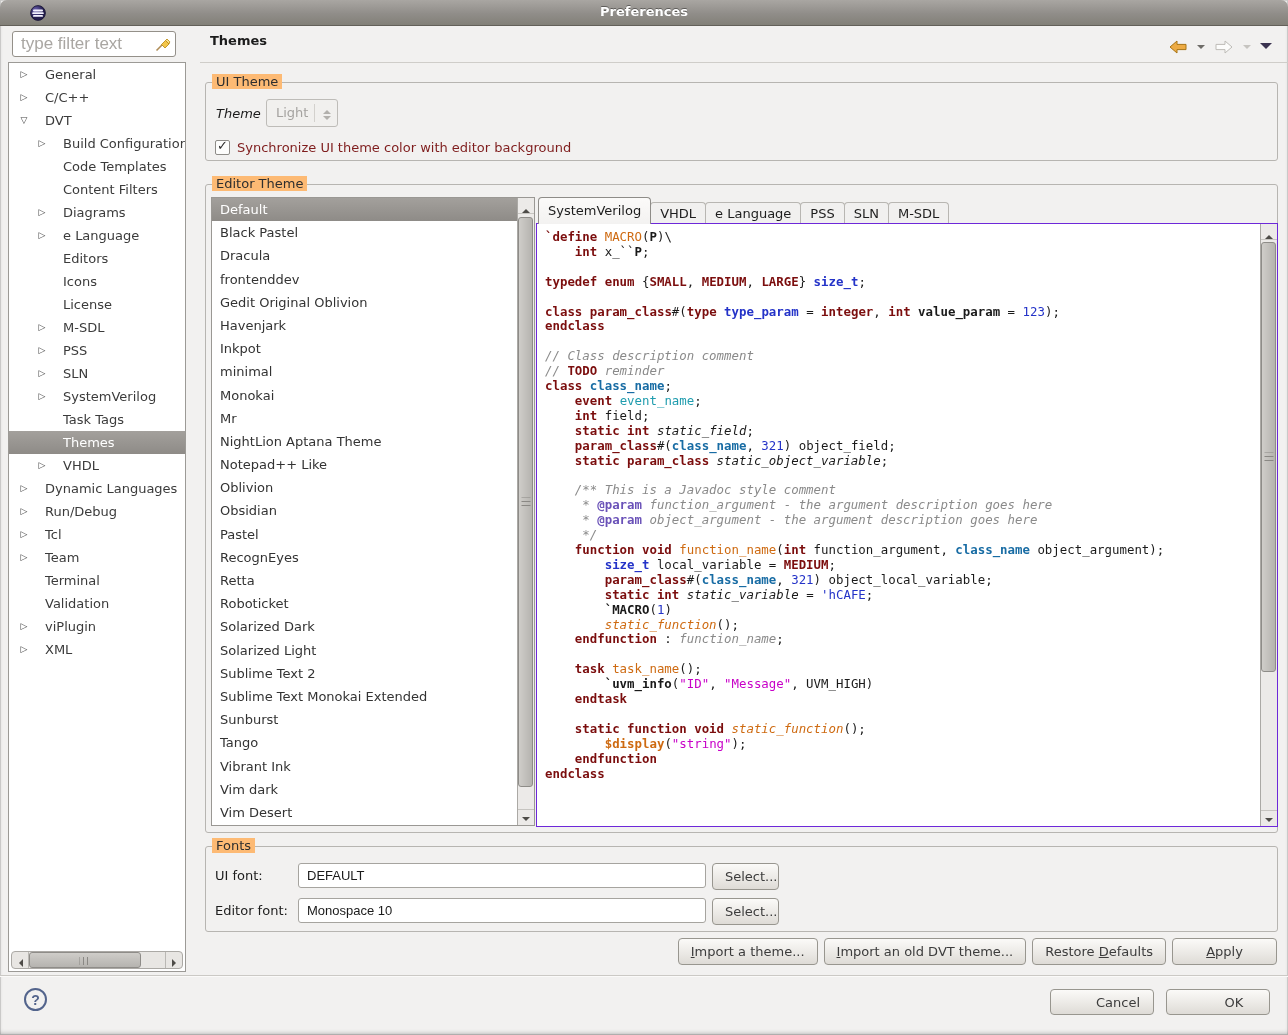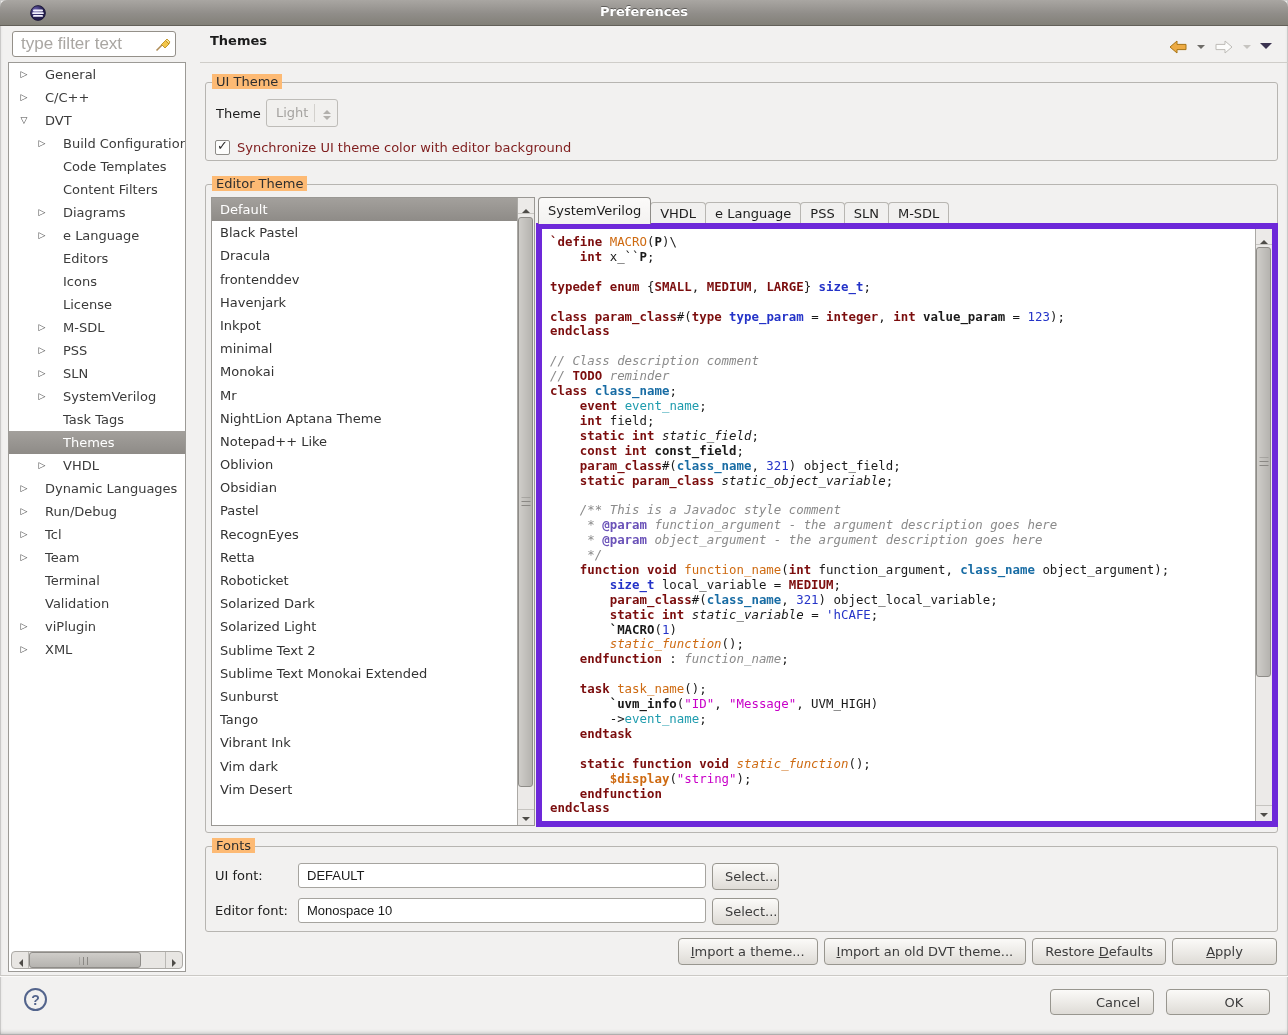--- a/index.html
+++ b/index.html
@@ -56,21 +56,21 @@
   .chev { width:0; height:0; border:4px solid transparent; border-top-color:#6e6c68; margin-top:4px; }
   .chev.dim { border-top-color:#c6c4c0; }
   .menu-tri { width:0; height:0; border:6px solid transparent; border-top-color:#3a3350; margin-top:5px; }
 
   
   .group { position:absolute; left:205px; width:1073px; border:1px solid #b7b5b1; border-radius:3px; }
   .group-label { position:absolute; top:-9px; left:6px; background:#fdba74; padding:0 4px;
                  font-size:13px; color:#2e2e2e; }
 
   .g-uitheme { top:82px; height:79px; }
-  .theme-lbl { position:absolute; left:10px; top:23px; font-size:13px; color:#1d1d1d; }
+  .theme-lbl { position:absolute; left:10px; top:23px; font-size:13px; color:#1d1d1d;font-style:italic; }
   .combo { position:absolute; left:60px; top:16px; width:72px; height:28px; background:#f1f0ee;
            border:1px solid #bebcb8; border-radius:3px; color:#a5a3a0; font-size:13px; }
   .combo .val { position:absolute; left:9px; top:5px; }
   .combo .div { position:absolute; right:22px; top:4px; bottom:4px; width:1px; background:#d3d1cd; }
   .combo .spin { position:absolute; right:6px; top:6px; }
   .combo .spin i { display:block; width:0; height:0; border:4px solid transparent; }
   .combo .spin i.up { border-bottom-color:#b2b0ac; margin-bottom:2px; }
   .combo .spin i.dn { border-top-color:#b2b0ac; }
   .checkbox { position:absolute; left:9px; top:57px; width:15px; height:15px; background:#fdfdfc;
               border:1px solid #8e8c88; border-radius:2px; }
@@ -97,21 +97,21 @@
 
   
   .tabs { position:absolute; left:332px; top:12px; height:27px; display:flex; align-items:flex-end; }
   .tab { position:relative; height:22px; line-height:21px; padding:0 9px; font-size:13px; color:#1d1d1d;
          background:#f1f0ef; border:1px solid #b8b6b2; border-bottom:none; border-radius:4px 4px 0 0;
          margin-right:-1px; }
   .tab.active { height:27px; line-height:26px; background:linear-gradient(#fbfaf9,#f3f2f1);
                 border:1px solid #8e8c88; border-bottom:none; z-index:2; }
 
   .editor { position:absolute; left:330px; top:38px; width:742px; height:604px; background:#fff;
-            border:6px solid #6d28d9; overflow:hidden; }
+            border:1px solid #6d28d9; overflow:hidden; }
   .code { position:absolute; left:0; top:0; right:18px; bottom:0; padding:6px 0 0 8px; overflow:hidden; }
   .code-line { font-family:"DejaVu Sans Mono","Liberation Mono",monospace; font-size:12.4px;
                line-height:14.9px; white-space:pre; color:#1a1a1a; }
   .tok-kw   { color:#7b0d0d; font-weight:bold; }
   .tok-plain{ color:#1a1a1a; }
   .tok-b    { color:#1a1a1a; font-weight:bold; }
   .tok-it   { color:#1a1a1a; font-style:italic; }
   .tok-macro{ color:#ce6a11; }
   .tok-fn   { color:#ce6a11; }
   .tok-fnit { color:#ce6a11; font-style:italic; }
@@ -249,20 +249,21 @@
 
   <div class="group g-editortheme">
     <span class="group-label">Editor Theme</span>
 
     <div class="theme-list">
       <div id="theme-rows" style="margin-right:17px;">
           <div class="list-row selected">Default</div>
           <div class="list-row">Black Pastel</div>
           <div class="list-row">Dracula</div>
           <div class="list-row">frontenddev</div>
+          <div class="list-row">Gedit Original Oblivion</div>
           <div class="list-row">Havenjark</div>
           <div class="list-row">Inkpot</div>
           <div class="list-row">minimal</div>
           <div class="list-row">Monokai</div>
           <div class="list-row">Mr</div>
           <div class="list-row">NightLion Aptana Theme</div>
           <div class="list-row">Notepad++ Like</div>
           <div class="list-row">Oblivion</div>
           <div class="list-row">Obsidian</div>
           <div class="list-row">Pastel</div>
@@ -306,39 +307,37 @@
           <div class="code-line">&nbsp;</div>
           <div class="code-line"><span class="tok-kw">class</span><span class="tok-plain"> </span><span class="tok-kw">param_class</span><span class="tok-plain">#(</span><span class="tok-kw">type</span><span class="tok-plain"> </span><span class="tok-tblue">type_param</span><span class="tok-plain"> = </span><span class="tok-kw">integer</span><span class="tok-plain">, </span><span class="tok-kw">int</span><span class="tok-plain"> </span><span class="tok-b">value_param</span><span class="tok-plain"> = </span><span class="tok-num">123</span><span class="tok-plain">);</span></div>
           <div class="code-line"><span class="tok-kw">endclass</span></div>
           <div class="code-line">&nbsp;</div>
           <div class="code-line"><span class="tok-cmt">// Class description comment</span></div>
           <div class="code-line"><span class="tok-cmt">// </span><span class="tok-kw">TODO</span><span class="tok-cmt"> reminder</span></div>
           <div class="code-line"><span class="tok-kw">class</span><span class="tok-plain"> </span><span class="tok-type">class_name</span><span class="tok-plain">;</span></div>
           <div class="code-line"><span class="tok-plain">    </span><span class="tok-kw">event</span><span class="tok-plain"> </span><span class="tok-ev">event_name</span><span class="tok-plain">;</span></div>
           <div class="code-line"><span class="tok-plain">    </span><span class="tok-kw">int</span><span class="tok-plain"> field;</span></div>
           <div class="code-line"><span class="tok-plain">    </span><span class="tok-kw">static int</span><span class="tok-plain"> </span><span class="tok-it">static_field</span><span class="tok-plain">;</span></div>
-          <div class="code-line"><span class="tok-plain">    </span><span class="tok-kw">const int</span><span class="tok-plain"> </span><span class="tok-b">const_field</span><span class="tok-plain">;</span></div>
           <div class="code-line"><span class="tok-plain">    </span><span class="tok-kw">param_class</span><span class="tok-plain">#(</span><span class="tok-type">class_name</span><span class="tok-plain">, </span><span class="tok-num">321</span><span class="tok-plain">) object_field;</span></div>
           <div class="code-line"><span class="tok-plain">    </span><span class="tok-kw">static param_class</span><span class="tok-plain"> </span><span class="tok-it">static_object_variable</span><span class="tok-plain">;</span></div>
           <div class="code-line">&nbsp;</div>
           <div class="code-line"><span class="tok-plain">    </span><span class="tok-cmt">/** This is a Javadoc style comment</span></div>
           <div class="code-line"><span class="tok-plain">     </span><span class="tok-cmt">* </span><span class="tok-doc">@param</span><span class="tok-cmt"> function_argument - the argument description goes here</span></div>
           <div class="code-line"><span class="tok-plain">     </span><span class="tok-cmt">* </span><span class="tok-doc">@param</span><span class="tok-cmt"> object_argument - the argument description goes here</span></div>
           <div class="code-line"><span class="tok-plain">     </span><span class="tok-cmt">*/</span></div>
           <div class="code-line"><span class="tok-plain">    </span><span class="tok-kw">function void</span><span class="tok-plain"> </span><span class="tok-fn">function_name</span><span class="tok-plain">(</span><span class="tok-kw">int</span><span class="tok-plain"> function_argument, </span><span class="tok-type">class_name</span><span class="tok-plain"> object_argument);</span></div>
           <div class="code-line"><span class="tok-plain">        </span><span class="tok-tblue">size_t</span><span class="tok-plain"> local_variable = </span><span class="tok-kw">MEDIUM</span><span class="tok-plain">;</span></div>
           <div class="code-line"><span class="tok-plain">        </span><span class="tok-kw">param_class</span><span class="tok-plain">#(</span><span class="tok-type">class_name</span><span class="tok-plain">, </span><span class="tok-num">321</span><span class="tok-plain">) object_local_variable;</span></div>
           <div class="code-line"><span class="tok-plain">        </span><span class="tok-kw">static int</span><span class="tok-plain"> </span><span class="tok-it">static_variable</span><span class="tok-plain"> = </span><span class="tok-num">'hCAFE</span><span class="tok-plain">;</span></div>
           <div class="code-line"><span class="tok-plain">        </span><span class="tok-muse">`MACRO</span><span class="tok-plain">(</span><span class="tok-num">1</span><span class="tok-plain">)</span></div>
           <div class="code-line"><span class="tok-plain">        </span><span class="tok-fnit">static_function</span><span class="tok-plain">();</span></div>
           <div class="code-line"><span class="tok-plain">    </span><span class="tok-kw">endfunction</span><span class="tok-plain"> : </span><span class="tok-cmt">function_name</span><span class="tok-plain">;</span></div>
           <div class="code-line">&nbsp;</div>
           <div class="code-line"><span class="tok-plain">    </span><span class="tok-kw">task</span><span class="tok-plain"> </span><span class="tok-fn">task_name</span><span class="tok-plain">();</span></div>
           <div class="code-line"><span class="tok-plain">        </span><span class="tok-muse">`uvm_info</span><span class="tok-plain">(</span><span class="tok-str">"ID"</span><span class="tok-plain">, </span><span class="tok-str">"Message"</span><span class="tok-plain">, UVM_HIGH)</span></div>
-          <div class="code-line"><span class="tok-plain">        -&gt;</span><span class="tok-ev">event_name</span><span class="tok-plain">;</span></div>
           <div class="code-line"><span class="tok-plain">    </span><span class="tok-kw">endtask</span></div>
           <div class="code-line">&nbsp;</div>
           <div class="code-line"><span class="tok-plain">    </span><span class="tok-kw">static function void</span><span class="tok-plain"> </span><span class="tok-fnit">static_function</span><span class="tok-plain">();</span></div>
           <div class="code-line"><span class="tok-plain">        </span><span class="tok-sys">$display</span><span class="tok-plain">(</span><span class="tok-str">"string"</span><span class="tok-plain">);</span></div>
           <div class="code-line"><span class="tok-plain">    </span><span class="tok-kw">endfunction</span></div>
           <div class="code-line"><span class="tok-kw">endclass</span></div>
         </div>
       <div class="vscroll">
         <div class="step top"><i class="arr u"></i></div>
         <div class="thumb" style="top:18px; height:430px;">

